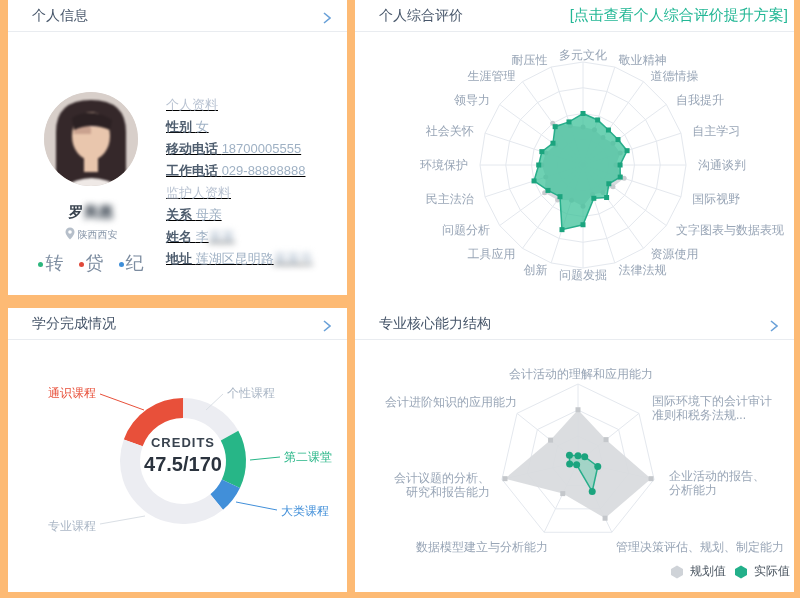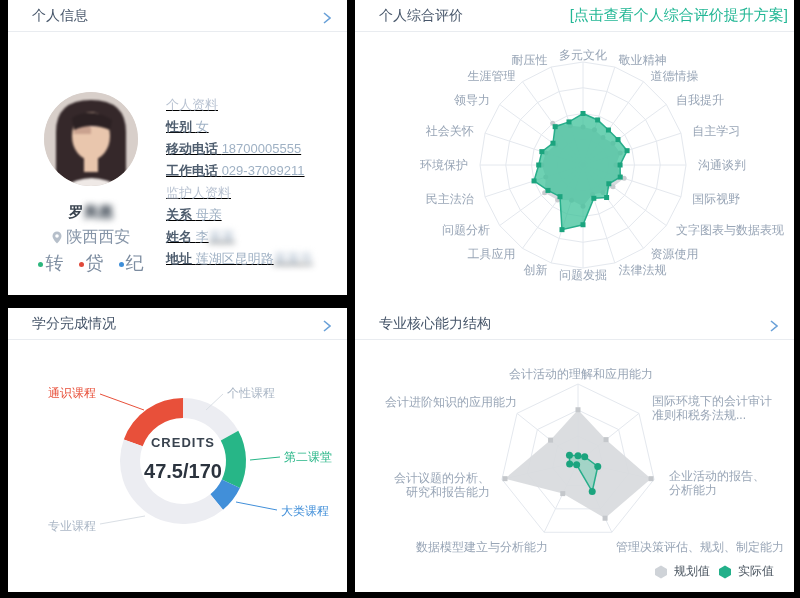--- a/index.html
+++ b/index.html
@@ -1,51 +1,51 @@
 <!DOCTYPE html>
 <html><head>
 <meta charset="utf-8">
 <style>
   * { margin:0; padding:0; box-sizing:border-box; }
   body { font-family:"Liberation Sans","DejaVu Sans",sans-serif; background:#eef1f5; }
-  .page { position:relative; width:800px; height:598px; background:#000000; overflow:hidden; }
+  .page { position:relative; width:800px; height:598px; background:#fdba74; overflow:hidden; }
   .panel { position:absolute; background:#fff; }
   .p1 { left:8px;   top:0;     width:339px; height:295px; }
   .p2 { left:355px; top:0;     width:439px; height:347px; }
   .p3 { left:8px;   top:308px; width:339px; height:284px; }
   .p4 { left:355px; top:308px; width:439px; height:284px; }
   .hdr { position:relative; height:32px; border-bottom:1px solid #e9ecf0; display:flex; align-items:center; }
   .hdr .title { font-size:14px; color:#47566a; padding-left:24px; }
   .hdr .chev { position:absolute; right:16px; top:10px; }
   .hdr .hlink { position:absolute; right:6px; font-size:15px; color:#23b795; cursor:pointer; }
   .body { position:relative; width:100%; }
   
   .avatar { position:absolute; left:36px; top:60px; width:94px; height:94px; border-radius:50%; overflow:hidden; background:#d8cfca; }
   .pname { position:absolute; left:0; top:171px; width:166px; text-align:center; font-size:15px; font-weight:bold; color:#39434f; }
-  .ploc  { position:absolute; left:0; top:195px; width:166px; text-align:center; font-size:16px; color:#8695a8; }
+  .ploc  { position:absolute; left:0; top:195px; width:166px; text-align:center; font-size:10px; color:#8695a8; }
   .ptags { position:absolute; left:0; top:219px; width:166px; text-align:center; font-size:18px; color:#7c8ca0; }
   .ptags .tag { margin:0 5px; white-space:nowrap; }
   .dot { display:inline-block; width:5px; height:5px; border-radius:50%; vertical-align:2px; margin-right:2px; }
   .dot-g{background:#2db77e;} .dot-r{background:#e0493a;} .dot-b{background:#3e8ed8;}
   .info-col { position:absolute; left:158px; top:62px; font-size:13px;text-decoration:underline; }
   .info-col > div { line-height:22px; white-space:nowrap; }
   .sec { color:#b9c3d2; }
   .lbl { color:#4e5d6e; font-weight:bold; }
   .val { color:#9fb1c4; }
   .masked { filter:blur(3px); }
   
   .legend { position:absolute; display:flex; align-items:center; gap:8px; font-size:12px; color:#4a5560; }
   .legend .li { display:flex; align-items:center; gap:6px; }
   .leg2 { right:14px; bottom:8px; }
-  .leg4 { right:20px; bottom:12px;justify-content:space-between; }
+  .leg4 { right:4px; bottom:12px;justify-content:space-between; }
   .hex-gray { fill:#cfd3d8; } .hex-green { fill:#23b08a; }
   
   .credits { position:absolute; left:103px; top:95px; width:144px; text-align:center; }
   .credits .ct { font-size:13px; font-weight:bold; letter-spacing:1px; color:#39434f; }
-  .credits .cv { font-size:20px; font-weight:bold; color:#2b333e; margin-top:10px; }
+  .credits .cv { font-size:20px; font-weight:bold; color:#2b333e; margin-top:3px; }
   svg.chart { position:absolute; left:0; top:32px; }
   text { font-family:"Liberation Sans","DejaVu Sans",sans-serif; }
 </style>
 </head>
 <body>
 
 <div class="page">
 
   <section class="panel p1">
     <div class="hdr">
@@ -86,21 +86,21 @@
       </div>
       <div class="ptags">
         <span class="tag"><span class="dot dot-g"></span><span>转</span></span>
         <span class="tag"><span class="dot dot-r"></span><span>贷</span></span>
         <span class="tag"><span class="dot dot-b"></span><span>纪</span></span>
       </div>
       <div class="info-col">
         <div class="sec">个人资料</div>
         <div><span class="lbl">性别</span> <span class="val">女</span></div>
         <div><span class="lbl">移动电话</span> <span class="val">18700005555</span></div>
-        <div><span class="lbl">工作电话</span> <span class="val">029-37089211</span></div>
+        <div><span class="lbl">工作电话</span> <span class="val">029-88888888</span></div>
         <div class="sec">监护人资料</div>
         <div><span class="lbl">关系</span> <span class="val">母亲</span></div>
         <div><span class="lbl">姓名</span> <span class="val">李</span><span class="val masked">某某</span></div>
         <div><span class="lbl">地址</span> <span class="val">莲湖区昆明路</span><span class="val masked">某某号</span></div>
       </div>
     </div>
   </section>
 
   <section class="panel p2">
     <div class="hdr">

